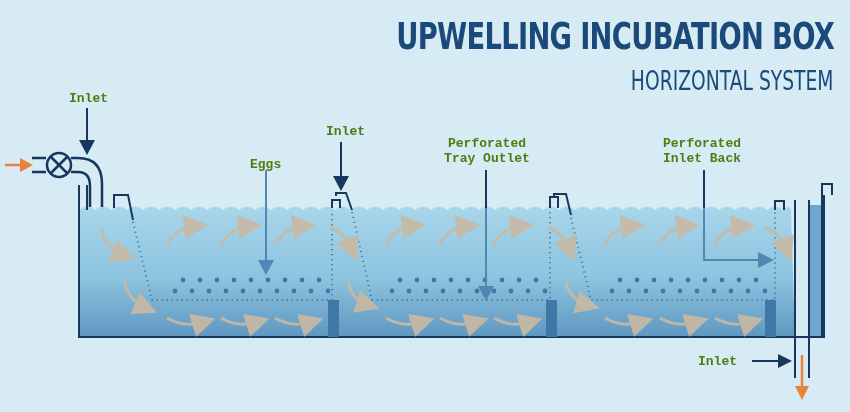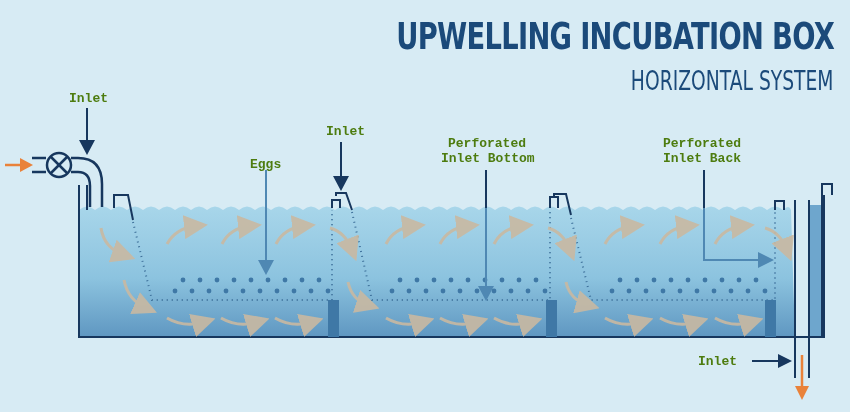--- a/index.html
+++ b/index.html
@@ -196,19 +196,19 @@
     <line x1="752" y1="361" x2="780" y2="361" stroke="#17375e" stroke-width="2"></line>
     <path d="M778,354 L792,361 L778,368 Z" fill="#17375e"></path>
   </g>
 </svg>
 
 <div class="lbl" style="left:69px;top:91px;">Inlet</div>
 <div class="lbl" style="left:250px;top:157px;">Eggs</div>
 <div class="lbl" style="left:326px;top:124px;">Inlet</div>
 <div class="lbl" style="left:441px;top:136px;width:92px;">
   <div>Perforated</div>
-  <div>Inlet Bottom</div>
+  <div>Tray Outlet</div>
 </div>
 <div class="lbl" style="left:662px;top:136px;width:80px;">
   <div>Perforated</div>
   <div>Inlet Back</div>
 </div>
 <div class="lbl" style="left:698px;top:354px;">Inlet</div>
 
 </body></html>

